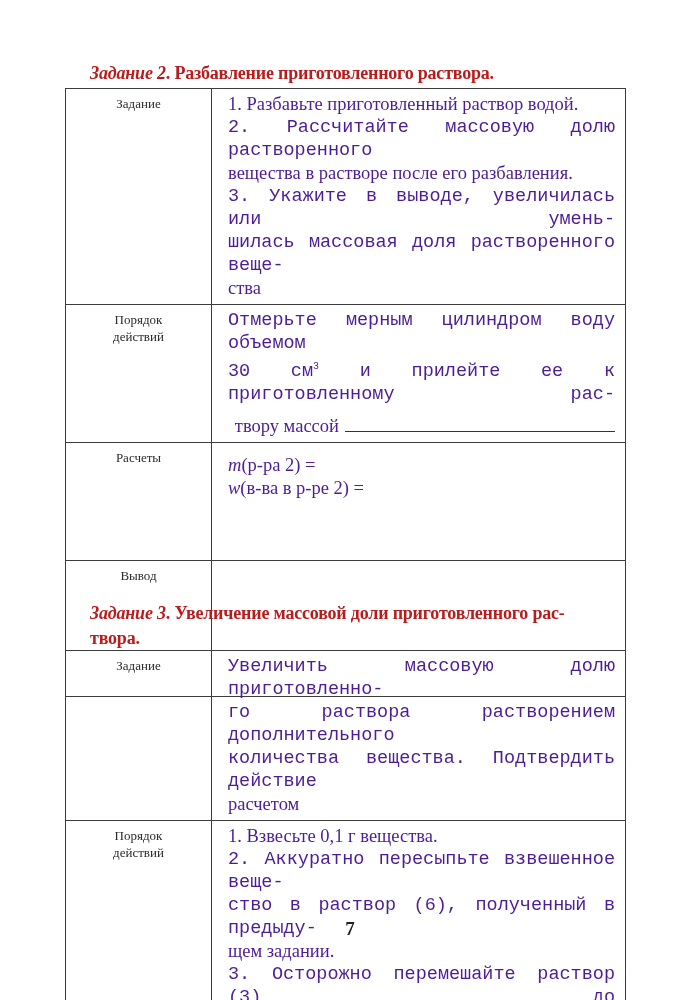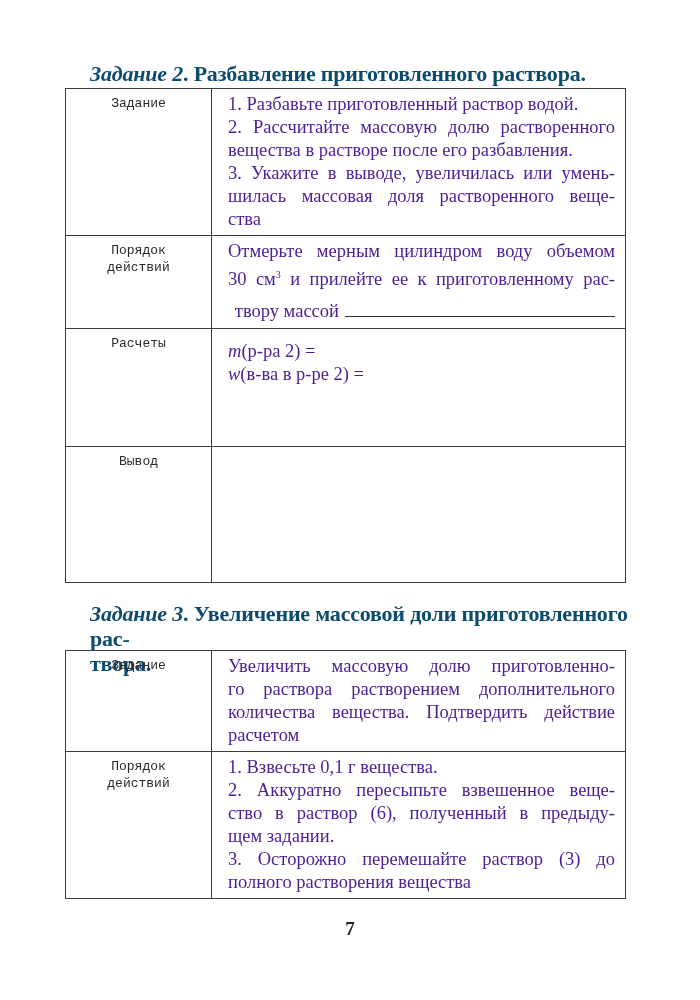--- a/index.html
+++ b/index.html
@@ -3,42 +3,42 @@
 <meta charset="utf-8">
 <style>
   html, body { margin: 0; padding: 0; }
   body {
     width: 700px; height: 1000px; background: #ffffff; position: relative;
     font-family: "Liberation Serif", "DejaVu Serif", serif; color: #2a2a2a;
     overflow: hidden;
   }
   .heading {
     position: absolute; left: 90px; width: 540px;
-    font-size: 22px; font-weight: bold; line-height: 25px; color: #0c4a6e;
+    font-size: 18px; font-weight: bold; line-height: 25px; color: #b91c1c;
     letter-spacing: -0.2px;
   }
   .heading .task { font-style: italic; }
   table.task-table {
     position: absolute; left: 65px; width: 561px;
     border-collapse: collapse; table-layout: fixed;
   }
   table.task-table td {
     border: 1.5px solid #3c3c3c; vertical-align: top; padding: 0;
   }
   td.label-cell {
     width: 145px; text-align: center;
-    font-family: Liberation Mono, monospace;
+    font-family: Liberation Serif, serif;
     font-size: 13px; line-height: 17px; color: #2a2a2a; padding-top: 6px !important;
   }
   td.content-cell {
     padding: 4px 10px 4px 16px !important;
     font-size: 18.5px; line-height: 23px; color: #4c1d95;
   }
   .line { display: block; }
-  .justify { text-align: justify; text-align-last: justify; }
+  .justify { text-align: justify; text-align-last: justify; font-family: Liberation Mono, monospace; }
   .blank-line {
     display: inline-block; width: 270px; border-bottom: 1.5px solid #333;
     vertical-align: baseline; margin-left: 6px;
   }
   .formula { display: block; }
   .formula .var { font-style: italic; }
   .page-number {
     position: absolute; left: 0; width: 700px; top: 918px; text-align: center;
     font-size: 19px; font-weight: bold; color: #1e1e1e;
   }

